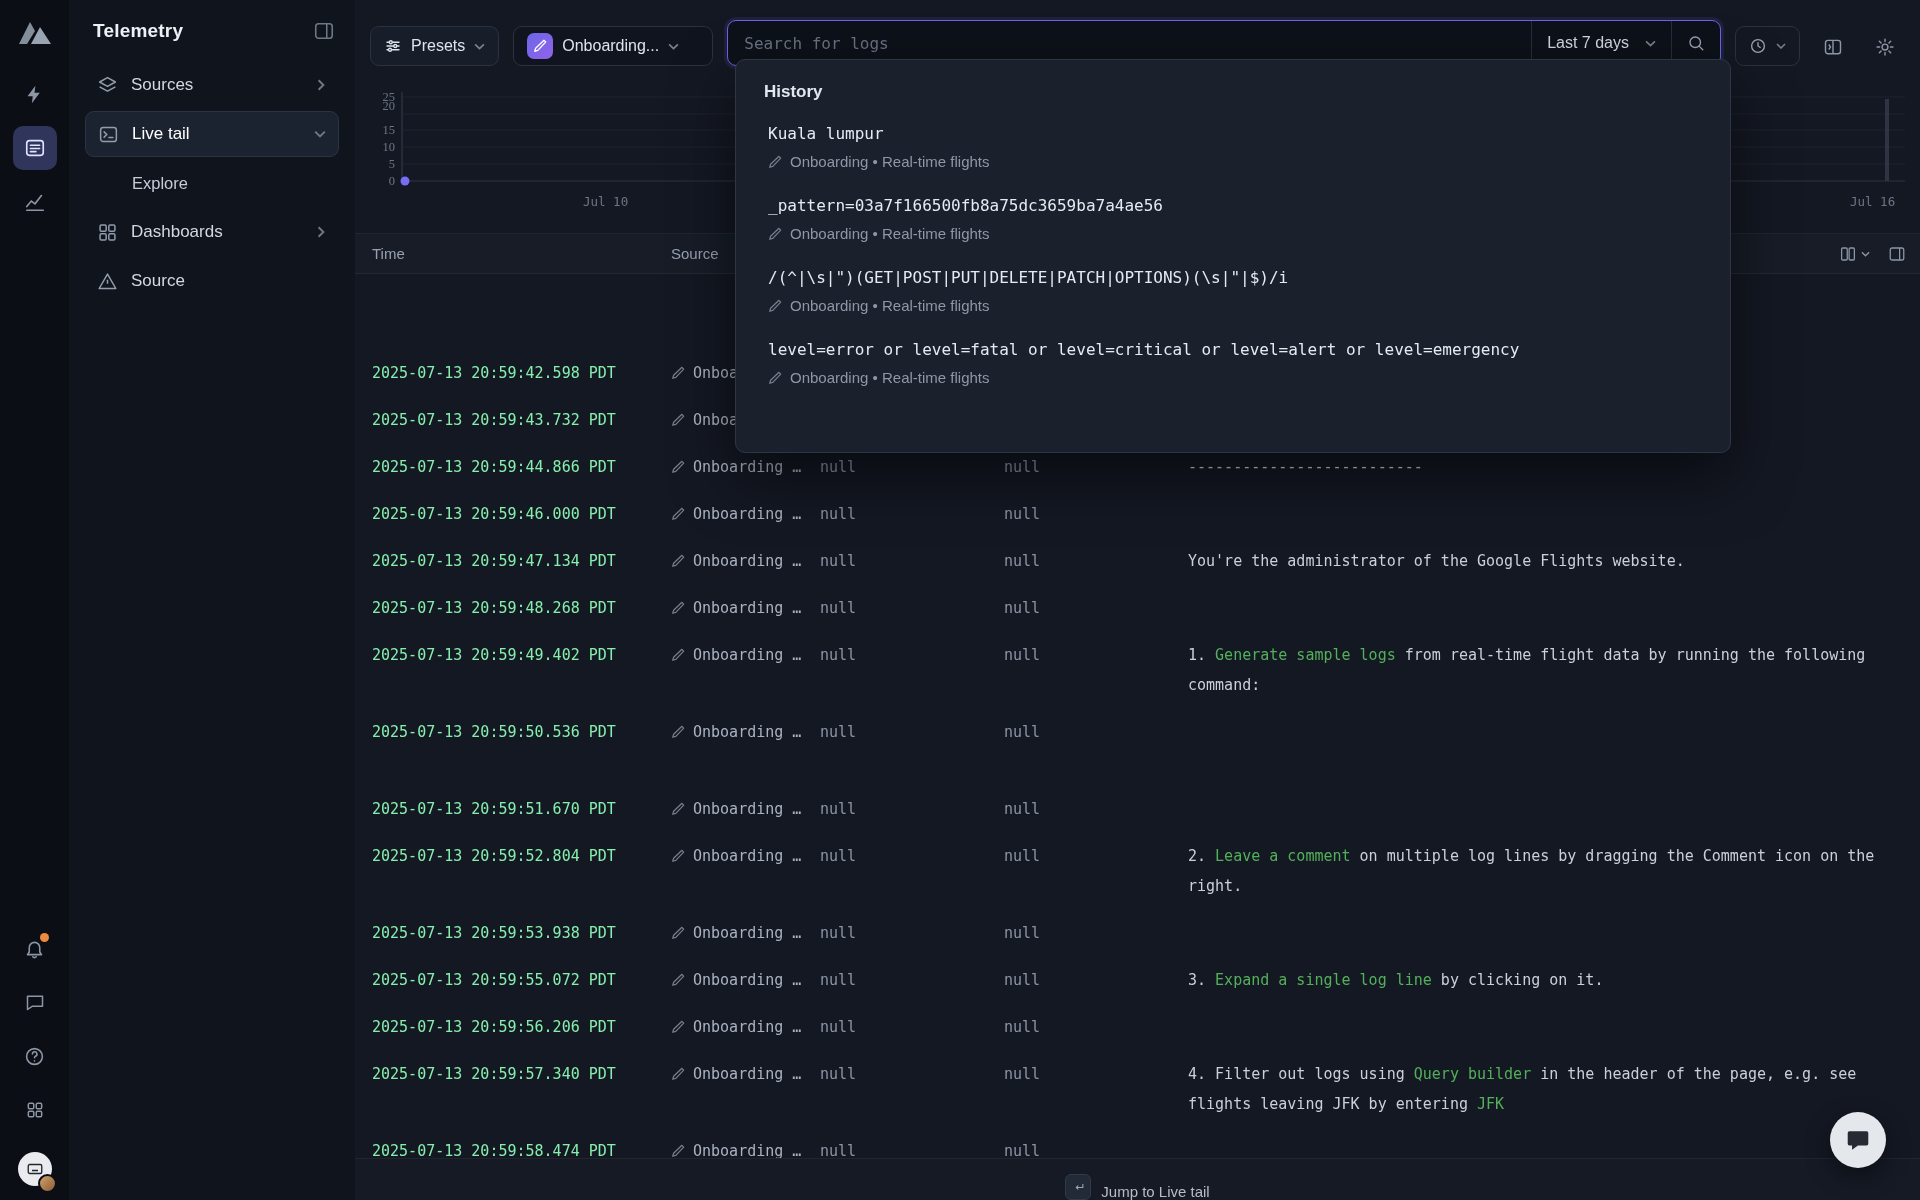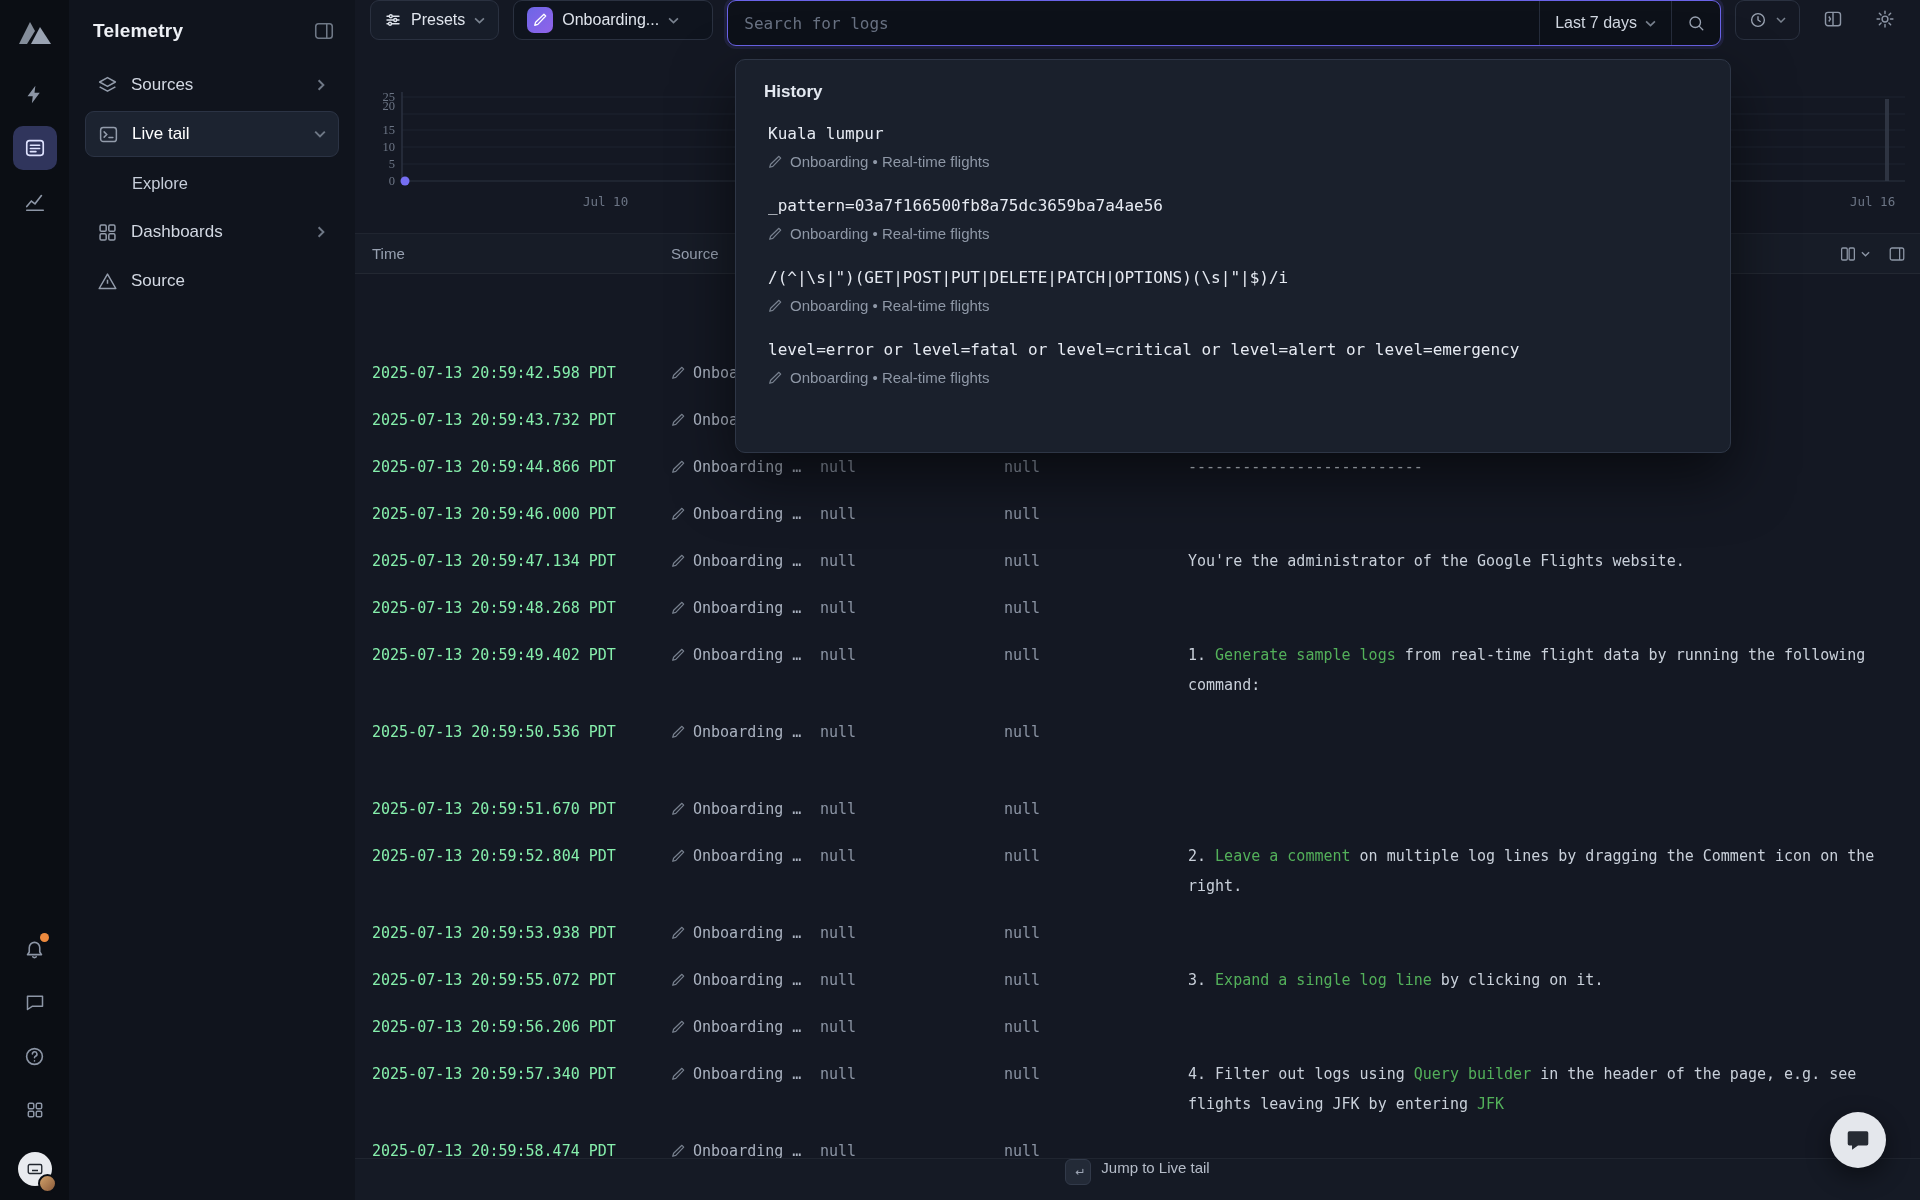--- a/index.html
+++ b/index.html
@@ -24,29 +24,29 @@
   .side-title{font-size:19px;font-weight:700;color:#edf0f5;letter-spacing:.2px}
   .collapse{color:#6f7886;cursor:pointer}
   .nav-item{height:46px;border-radius:9px;display:flex;align-items:center;gap:13px;padding:0 12px;color:#d2d8e2;font-size:17px;cursor:pointer;margin-bottom:3px}
   .nav-item .nicon{color:#939cab;flex:none}
   .nav-item .chev{margin-left:auto;color:#6f7886}
   .nav-item.active{background:#1c2330;border:1px solid #2b3344;color:#fff}
   .nav-item.sub{padding-left:47px;font-size:16.5px;color:#c6cdd9}
 
   
   .main{position:absolute;left:355px;top:0;right:0;bottom:0}
-  .topbar{height:66px;display:flex;align-items:flex-start;padding:0 16px 0 15px;gap:14px}
+  .topbar{height:66px;display:flex;align-items:flex-end;padding:0 16px 0 15px;gap:14px}
   .btn{height:40px;border:1px solid #2a3140;border-radius:9px;background:#171d29;display:flex;align-items:center;gap:9px;padding:0 13px;font-size:16px;color:#dfe4ec;cursor:pointer;flex:none}
   .btn .chev{color:#79828f}
   .select{background:#0f141e;min-width:200px}
   .srcbadge{width:26px;height:26px;border-radius:7px;background:linear-gradient(135deg,#6c66e6,#9163ea);display:flex;align-items:center;justify-content:center;color:#fff;flex:none}
   .searchwrap{flex:1;height:46px;border:1px solid #6a63e8;box-shadow:0 0 0 3px rgba(106,99,232,.13);border-radius:9px;background:#0d1119;display:flex;align-items:stretch;overflow:hidden}
   .searchwrap input{flex:1;background:transparent;border:0;outline:0;color:#dfe4ec;font-size:16px;padding:0 16px;font-family:"DejaVu Sans Mono",monospace}
   .searchwrap input::placeholder{color:#697283}
-  .seg{display:flex;align-items:center;gap:8px;padding:0 15px;border-left:1px solid #262d3c;color:#d3d9e3;font-size:16px;cursor:pointer;flex:none}
+  .seg{display:flex;align-items:center;gap:16px;padding:0 15px;border-left:1px solid #262d3c;color:#d3d9e3;font-size:16px;cursor:pointer;flex:none}
   .seg .chev{color:#79828f}
   .ghost{width:38px;height:38px;border-radius:8px;display:flex;align-items:center;justify-content:center;color:#8d96a6;cursor:pointer;flex:none}
 
   
   .chart{height:167px;position:relative}
   .chart svg.grid{position:absolute;left:0;top:0}
   .ytick{position:absolute;width:34px;text-align:right;font-size:12.5px;color:#6c7585;font-family:Liberation Serif, serif}
   .xtick{position:absolute;top:128px;font-size:12.5px;color:#6c7585;font-family:"DejaVu Sans Mono",monospace}
 
   
@@ -66,21 +66,21 @@
 
   
   .history{position:absolute;left:735px;top:59px;width:996px;min-height:394px;background:#1a202c;border:1px solid #2e3646;border-radius:10px;box-shadow:0 24px 60px rgba(0,0,0,.55);z-index:50;padding:22px 26px}
   .h-title{font-size:17px;font-weight:700;color:#e3e8f0;margin-bottom:10px;padding-left:2px}
   .h-item{padding:12px 6px;border-radius:8px;cursor:pointer;margin-bottom:2px}
   .h-query{font-size:16px;color:#e6eaf2;margin-bottom:10px}
   .h-sub{display:flex;gap:8px;align-items:center;color:#8e97a6;font-size:15px}
   .h-sub .pen{margin-top:0}
 
   
-  .jumpbar{position:absolute;left:0;right:0;bottom:0;height:42px;background:#151a25;border-top:1px solid rgba(255,255,255,.05);display:flex;align-items:flex-start;justify-content:center;gap:10px;z-index:25;cursor:pointer}
+  .jumpbar{position:absolute;left:0;right:0;bottom:0;height:42px;background:#151a25;border-top:1px solid rgba(255,255,255,.05);display:flex;align-items:flex-end;justify-content:center;gap:10px;z-index:25;cursor:pointer}
   .retkey{width:26px;height:26px;border-radius:6px;background:#232a37;border:1px solid #323a4a;display:flex;align-items:center;justify-content:center;color:#9ba3b2}
   .jumplabel{font-size:15px;color:#b6bdc9}
   .fab{position:absolute;left:1830px;top:1112px;width:56px;height:56px;border-radius:50%;background:#e4e7ec;display:flex;align-items:center;justify-content:center;color:#262b33;box-shadow:0 8px 24px rgba(0,0,0,.45);z-index:60;cursor:pointer}
 </style>
 </head>
 <body>
 
 <div class="rail">
   <svg class="logo" viewBox="0 0 36 30" fill="currentColor">
       <path d="M10 28 2 28 13 6 18 15z" opacity=".85"></path>

